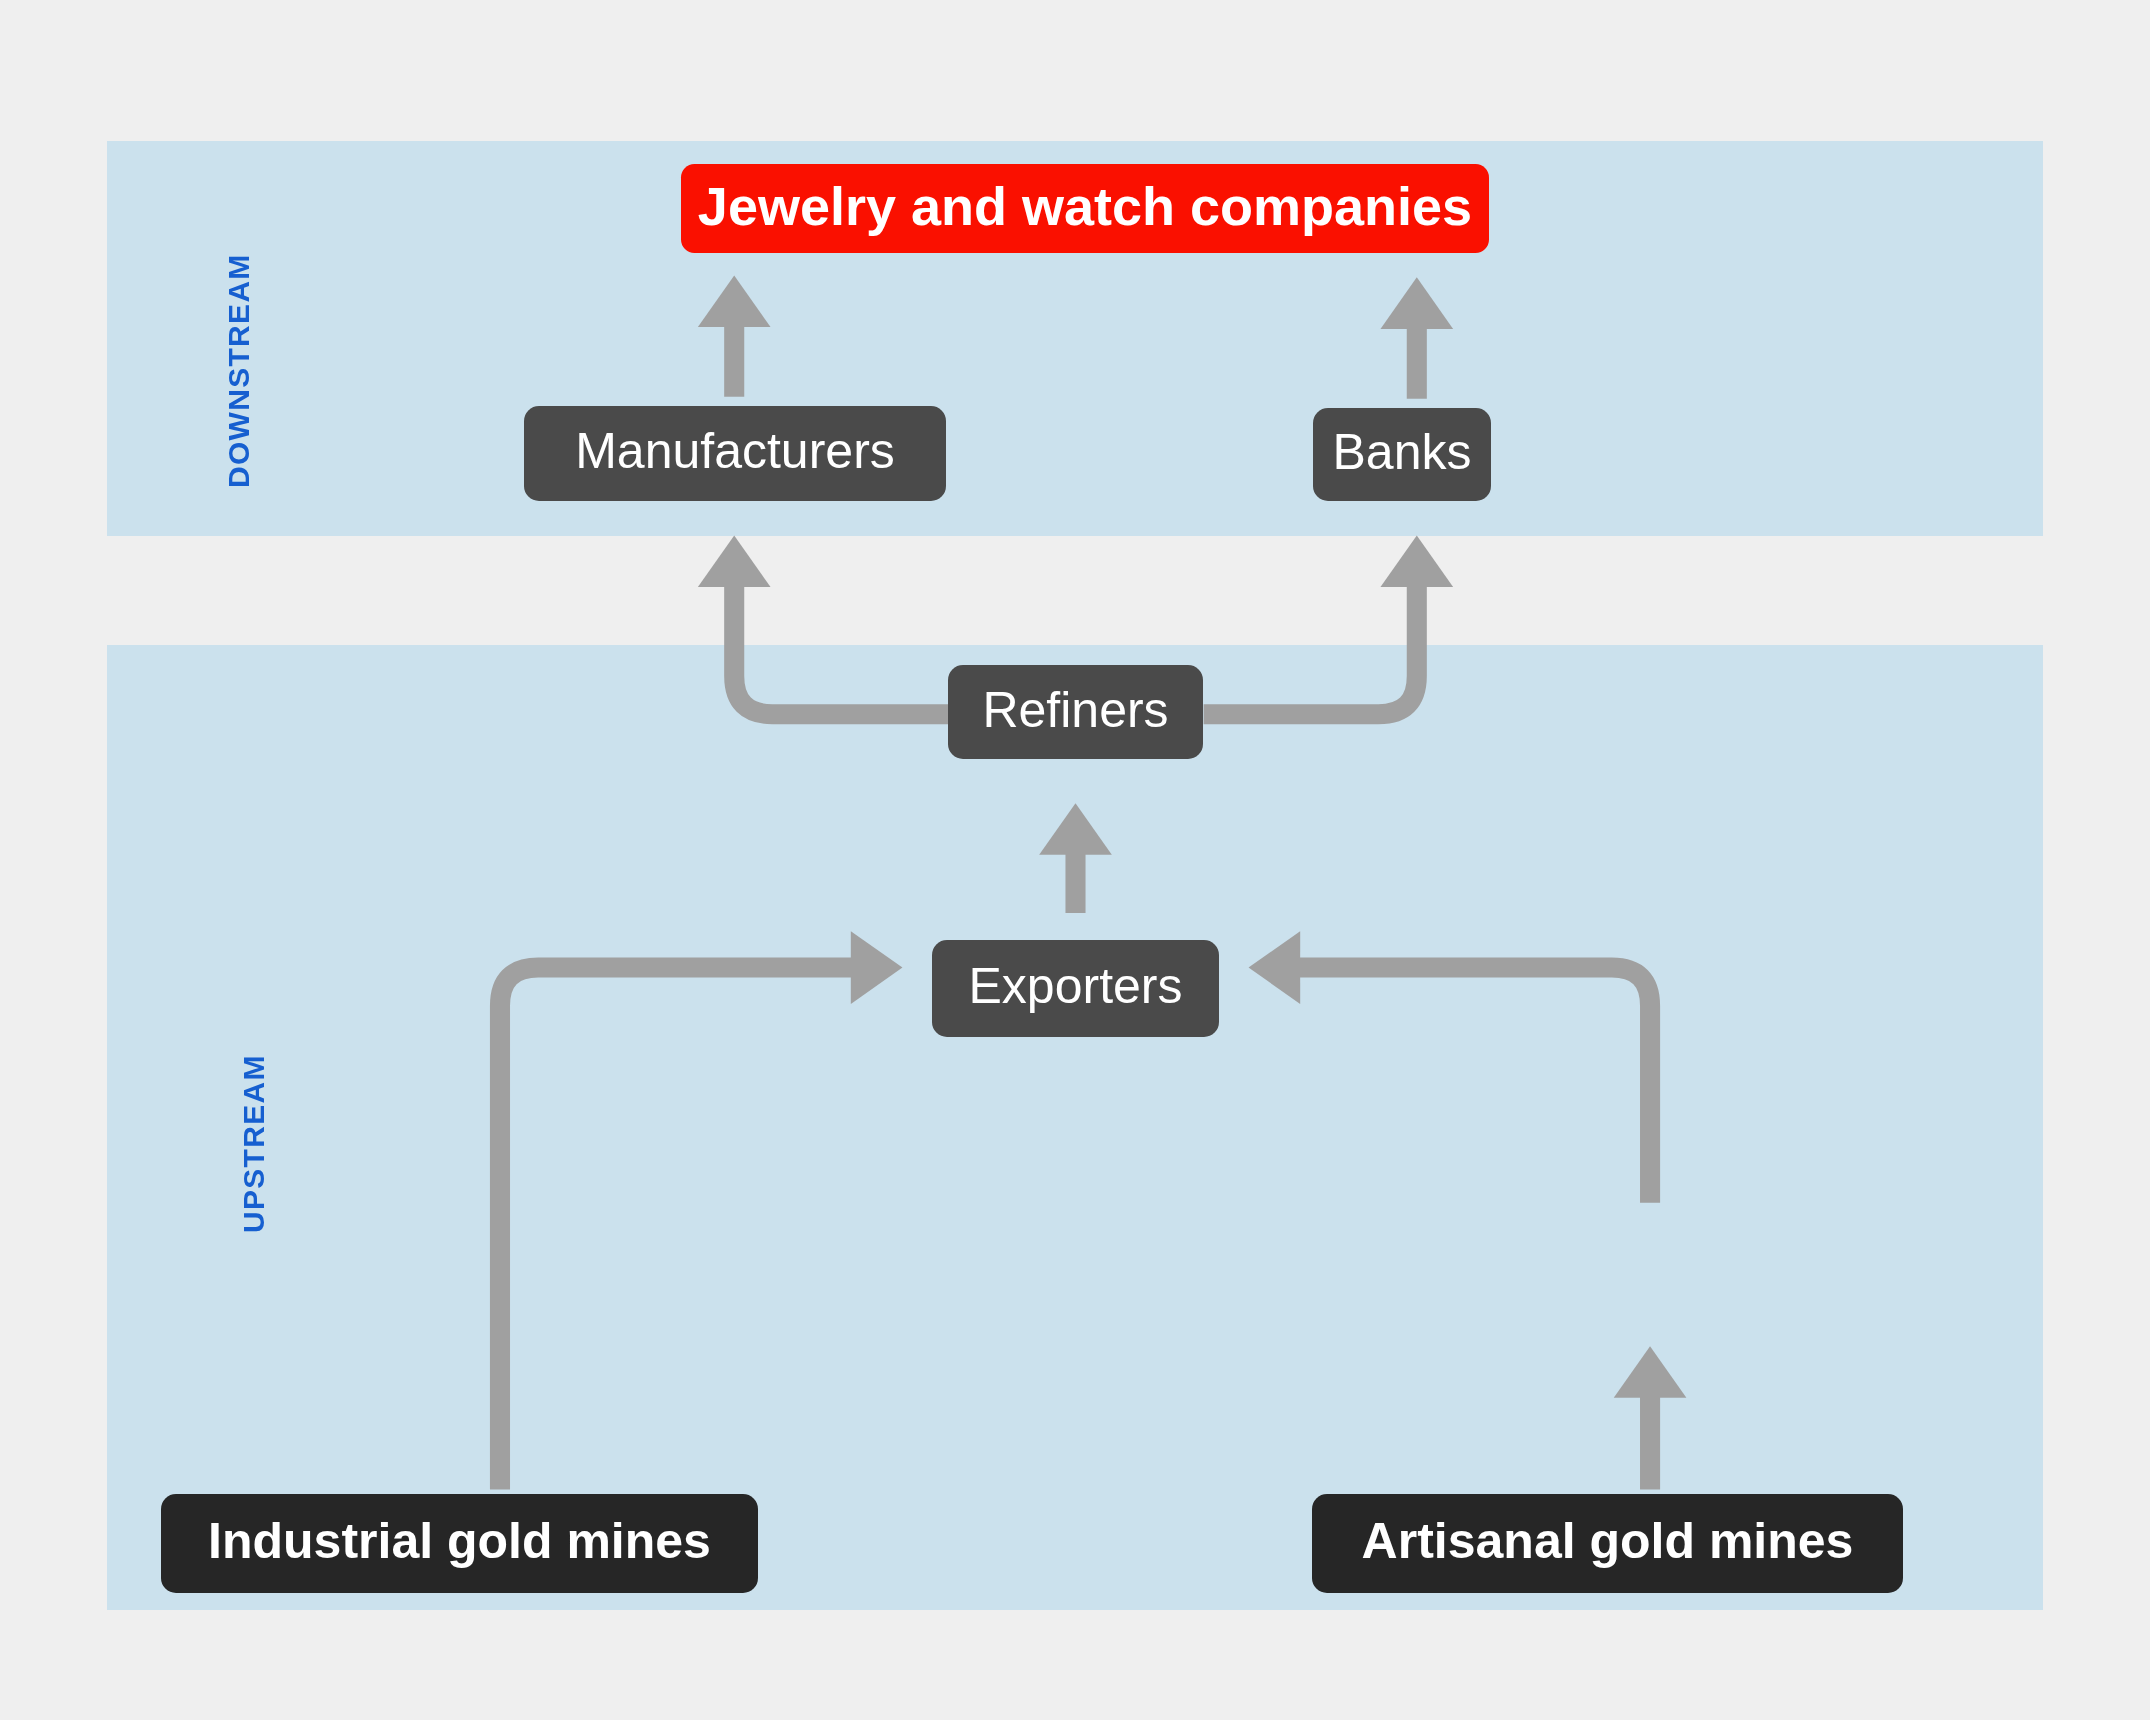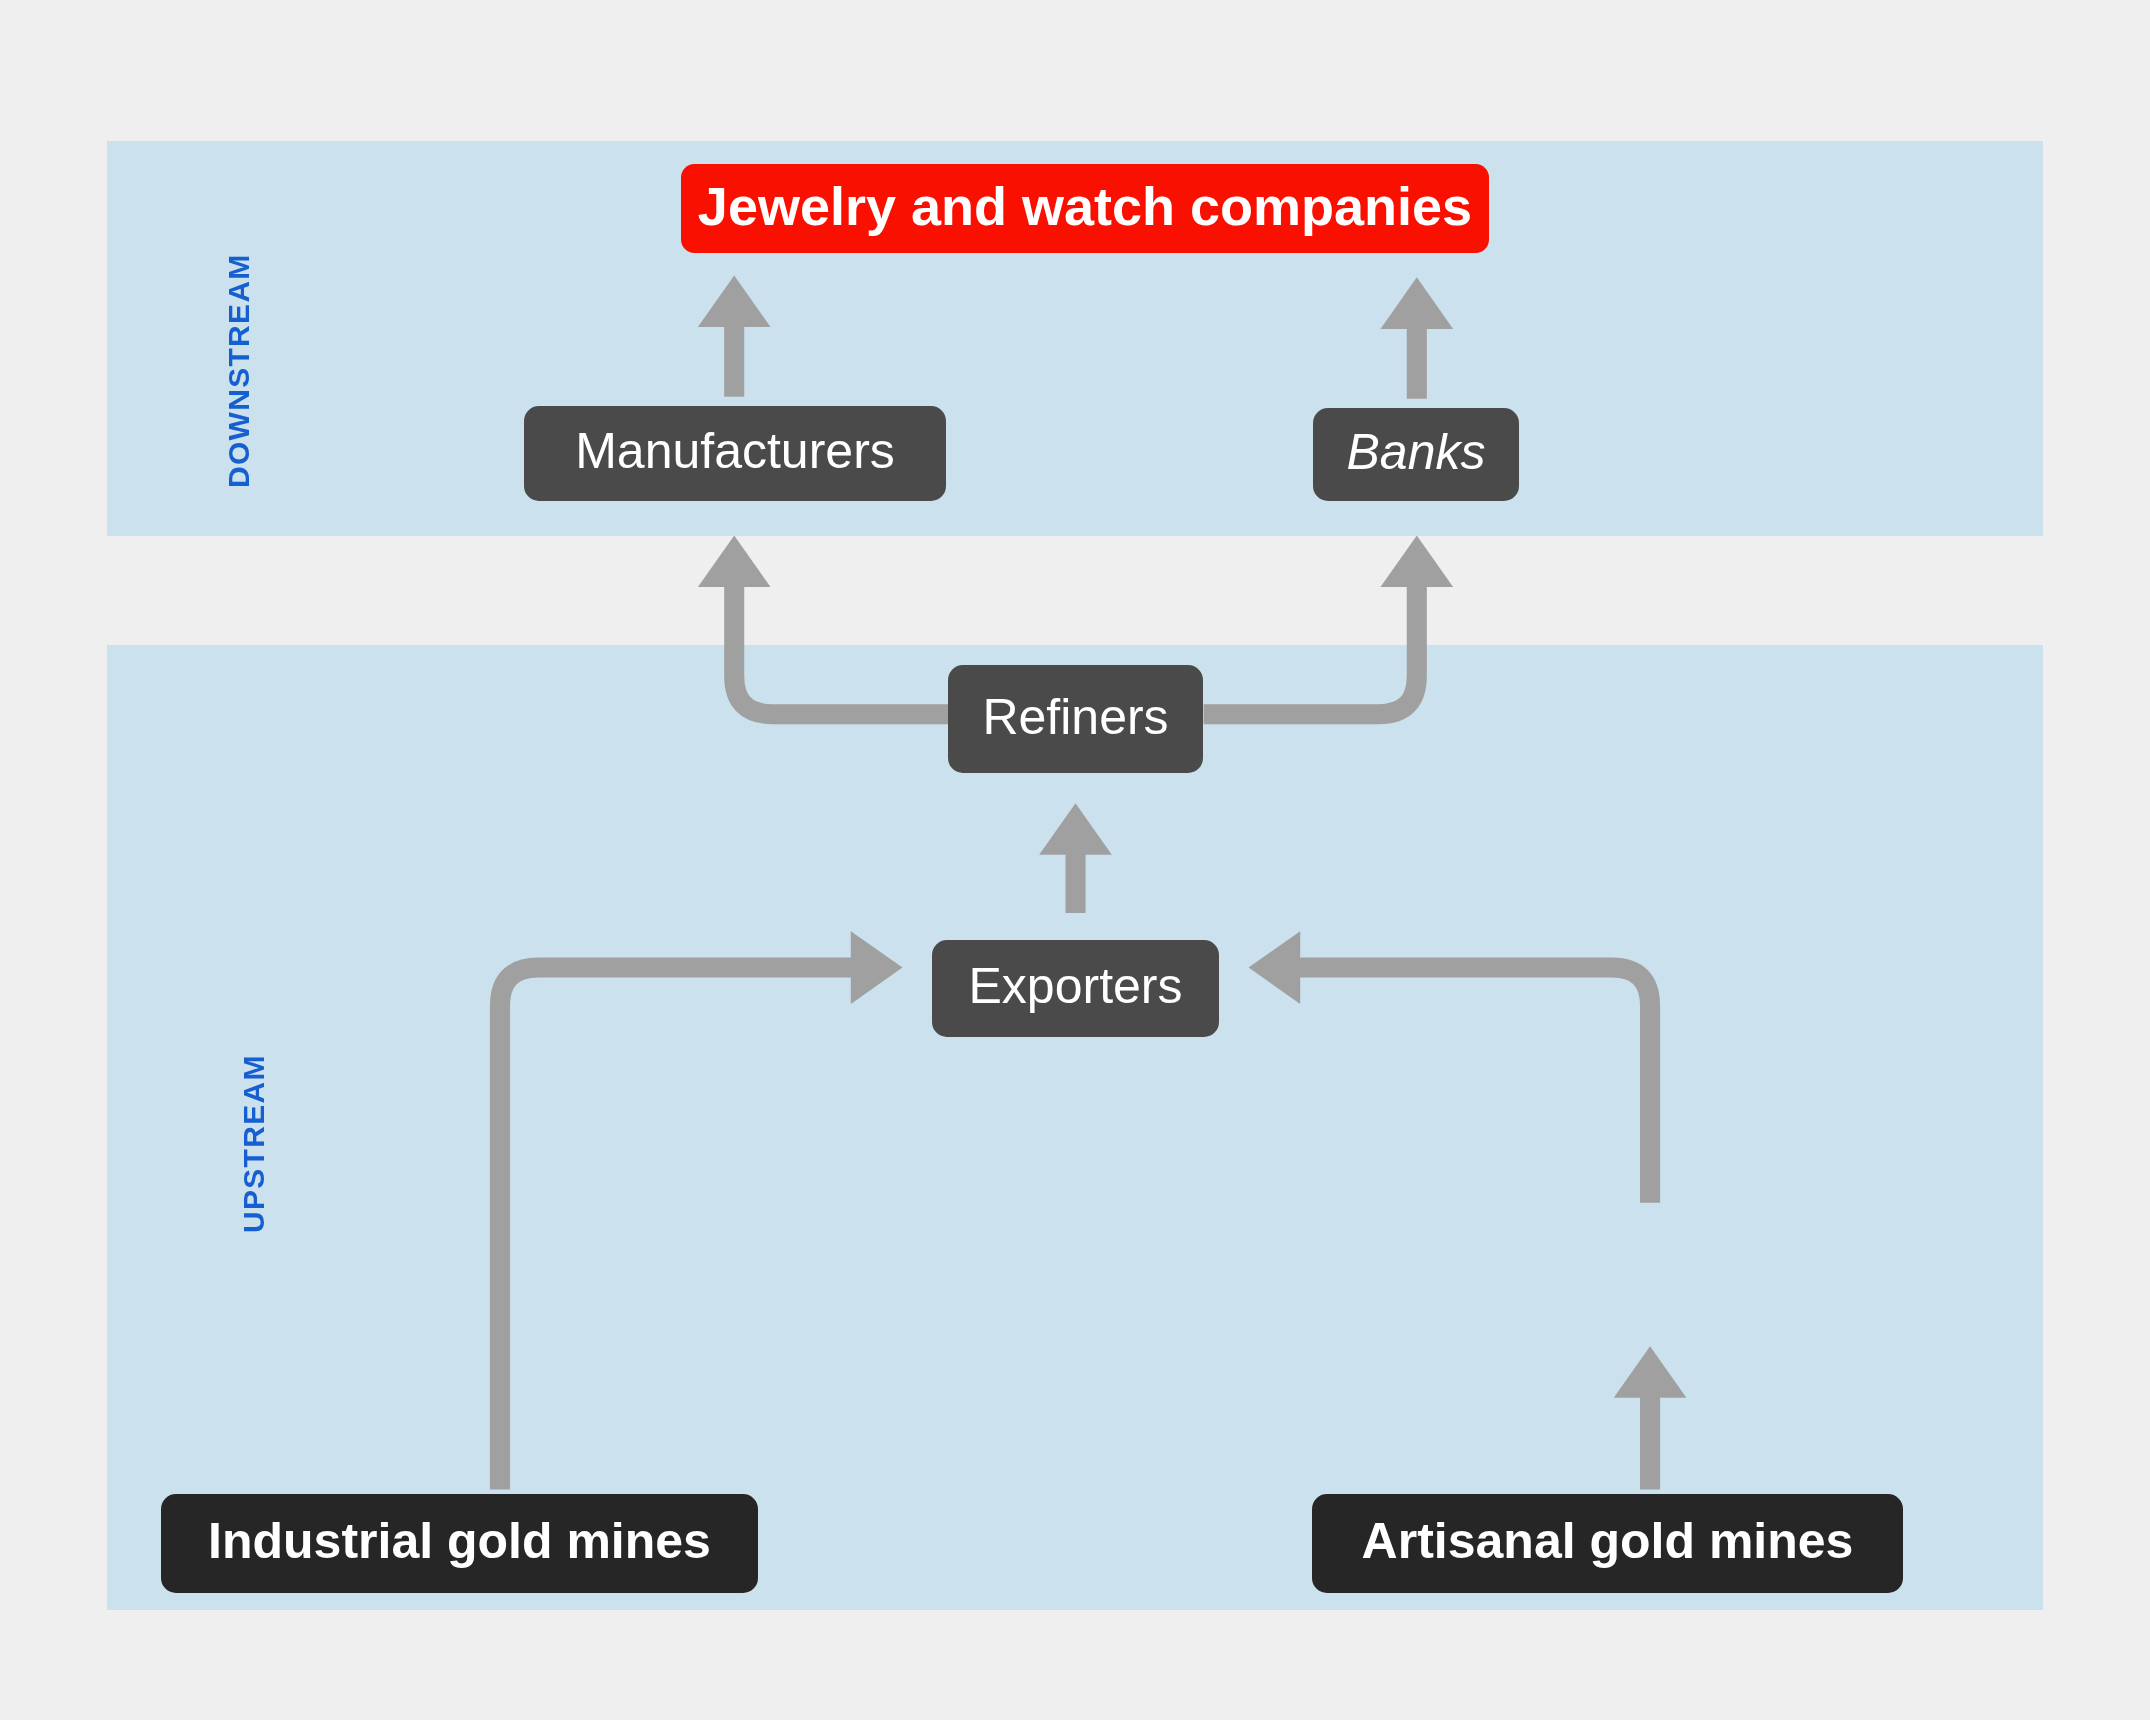--- a/index.html
+++ b/index.html
@@ -103,22 +103,22 @@
   .node-accent {
     background: #fa1000;
     font-size: 54px;
     font-weight: bold;
     border-radius: 13.4px;
     padding-bottom: 5.7px;
   }
 
   #node-jewelry      { left: 681px;  top: 164px;  width: 808px; height: 89px; }
   #node-manufacturers{ left: 524px;  top: 406px;  width: 422px; height: 95px; }
-  #node-banks        { left: 1313px; top: 408px;  width: 206px; height: 93px; font-style: italic; }
-  #node-refiners     { left: 948px;  top: 665px;  width: 255px; height: 108px; }
+  #node-banks        { left: 1313px; top: 408px;  width: 178px; height: 93px; }
+  #node-refiners     { left: 948px;  top: 665px;  width: 255px; height: 94px; }
   #node-exporters    { left: 932px;  top: 940px;  width: 287px; height: 97px; }
   #node-traders      { left: 1530px; top: 1206px; width: 239px; height: 95px; }
   #node-industrial   { left: 161px;  top: 1494px; width: 597px; height: 99px; }
   #node-artisanal    { left: 1312px; top: 1494px; width: 591px; height: 99px; }
 </style>
 </head>
 <body>
 
 <div id="stage">
 

